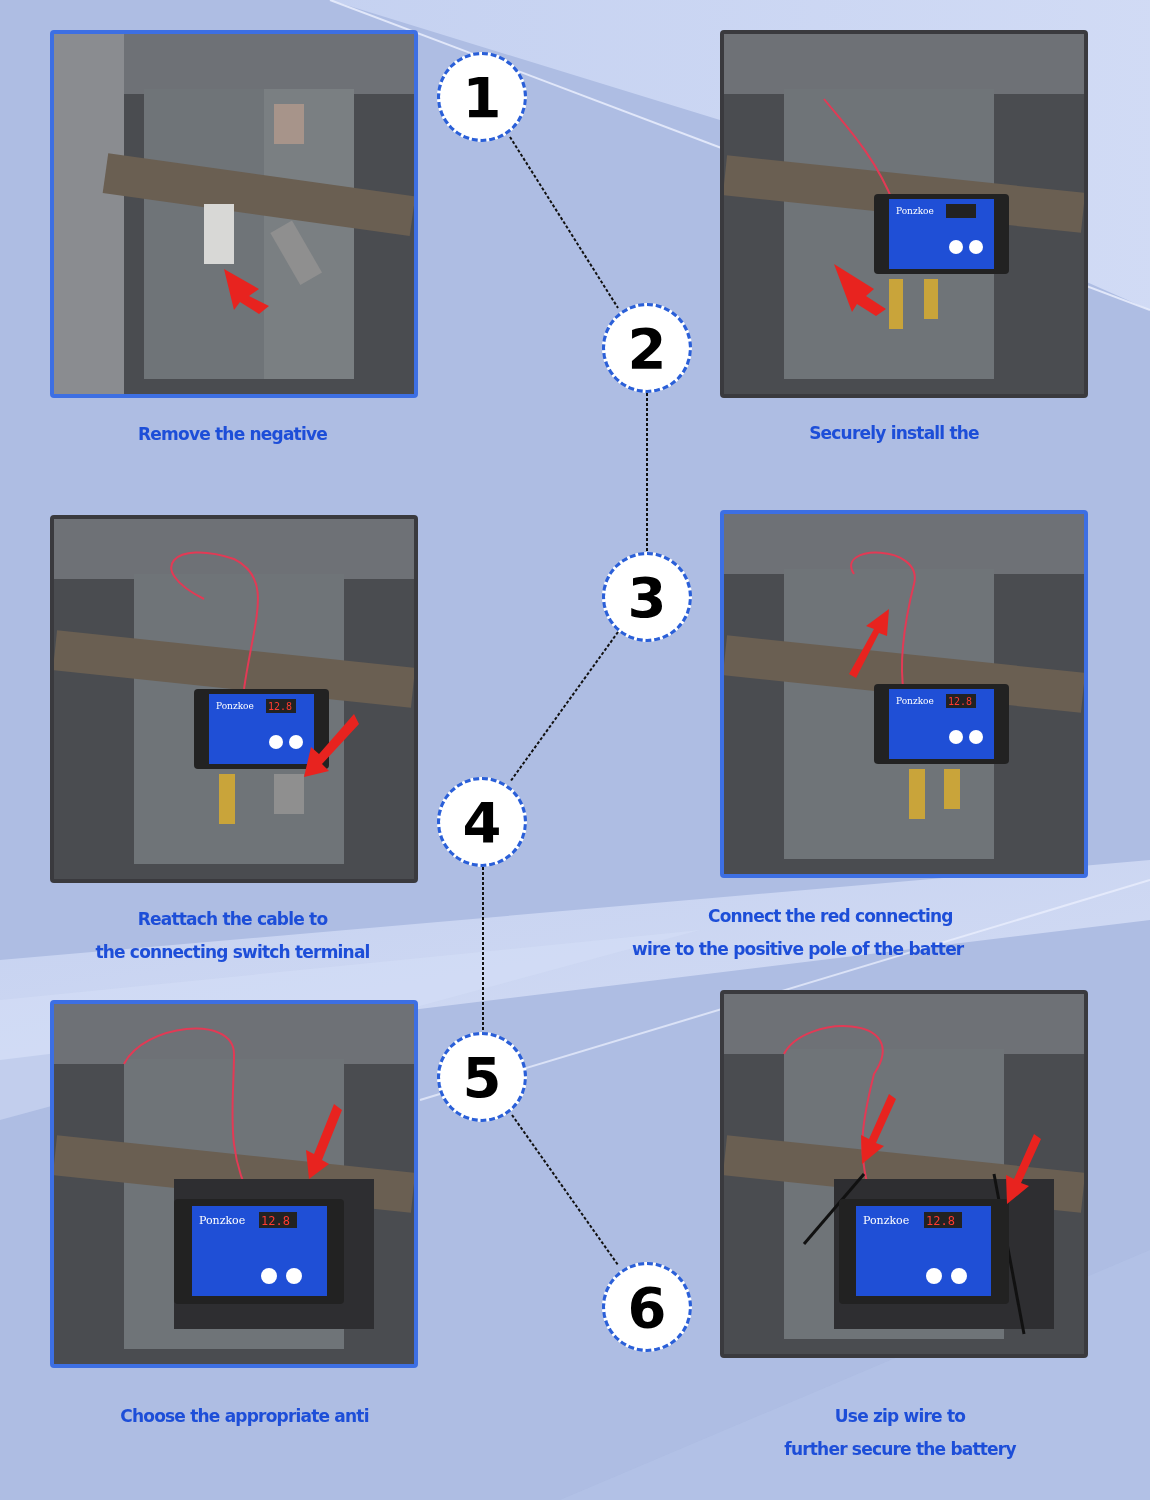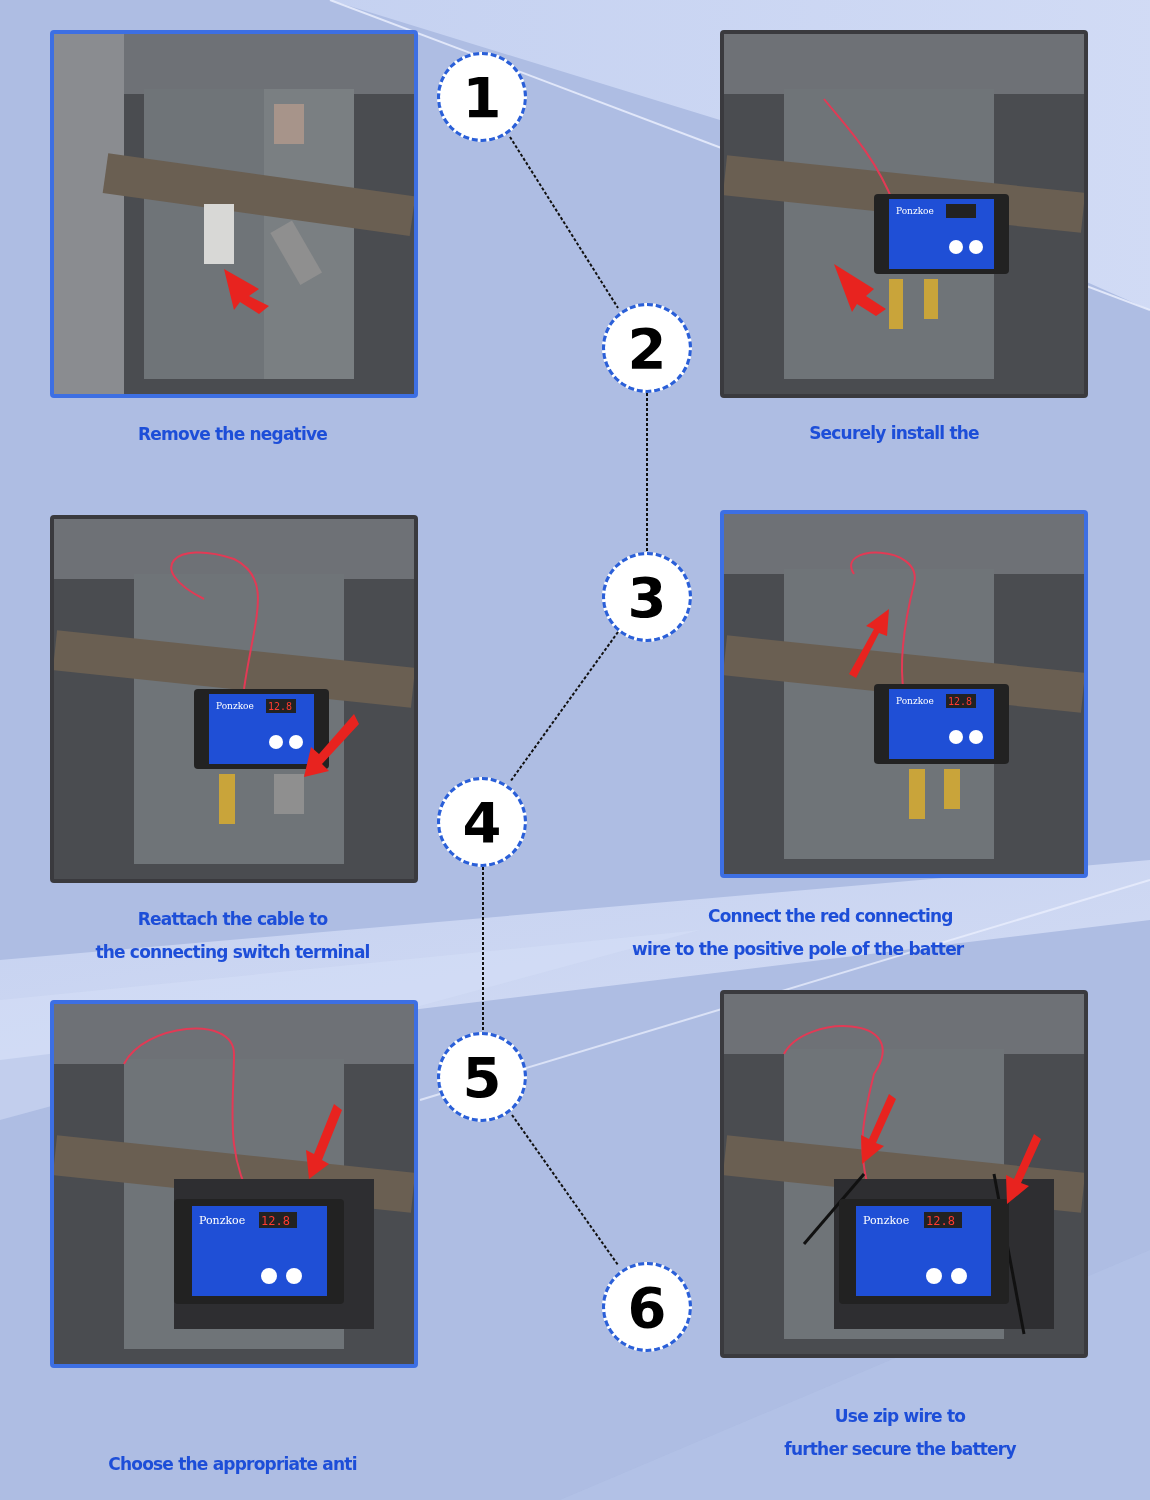--- a/index.html
+++ b/index.html
@@ -210,19 +210,19 @@
   <span>Securely install the</span>
 </div>
 <div class="caption" style="left:0;width:465px;top:903px;">
   <span>Reattach the cable to</span>
   <span>the connecting switch terminal</span>
 </div>
 <div class="caption" style="left:632px;width:540px;top:900px;text-align:left;">
   <span style="padding-left:76px;">Connect the red connecting</span>
   <span>wire to the positive pole of the batter</span>
 </div>
-<div class="caption" style="left:0;width:465px;top:1400px;margin-top:48px;">
+<div class="caption" style="left:12px;width:465px;top:1400px;">
   <span>Choose the appropriate anti</span>
 </div>
 <div class="caption" style="left:680px;width:440px;top:1400px;">
   <span>Use zip wire to</span>
   <span>further secure the battery</span>
 </div>
 
 </body></html>

